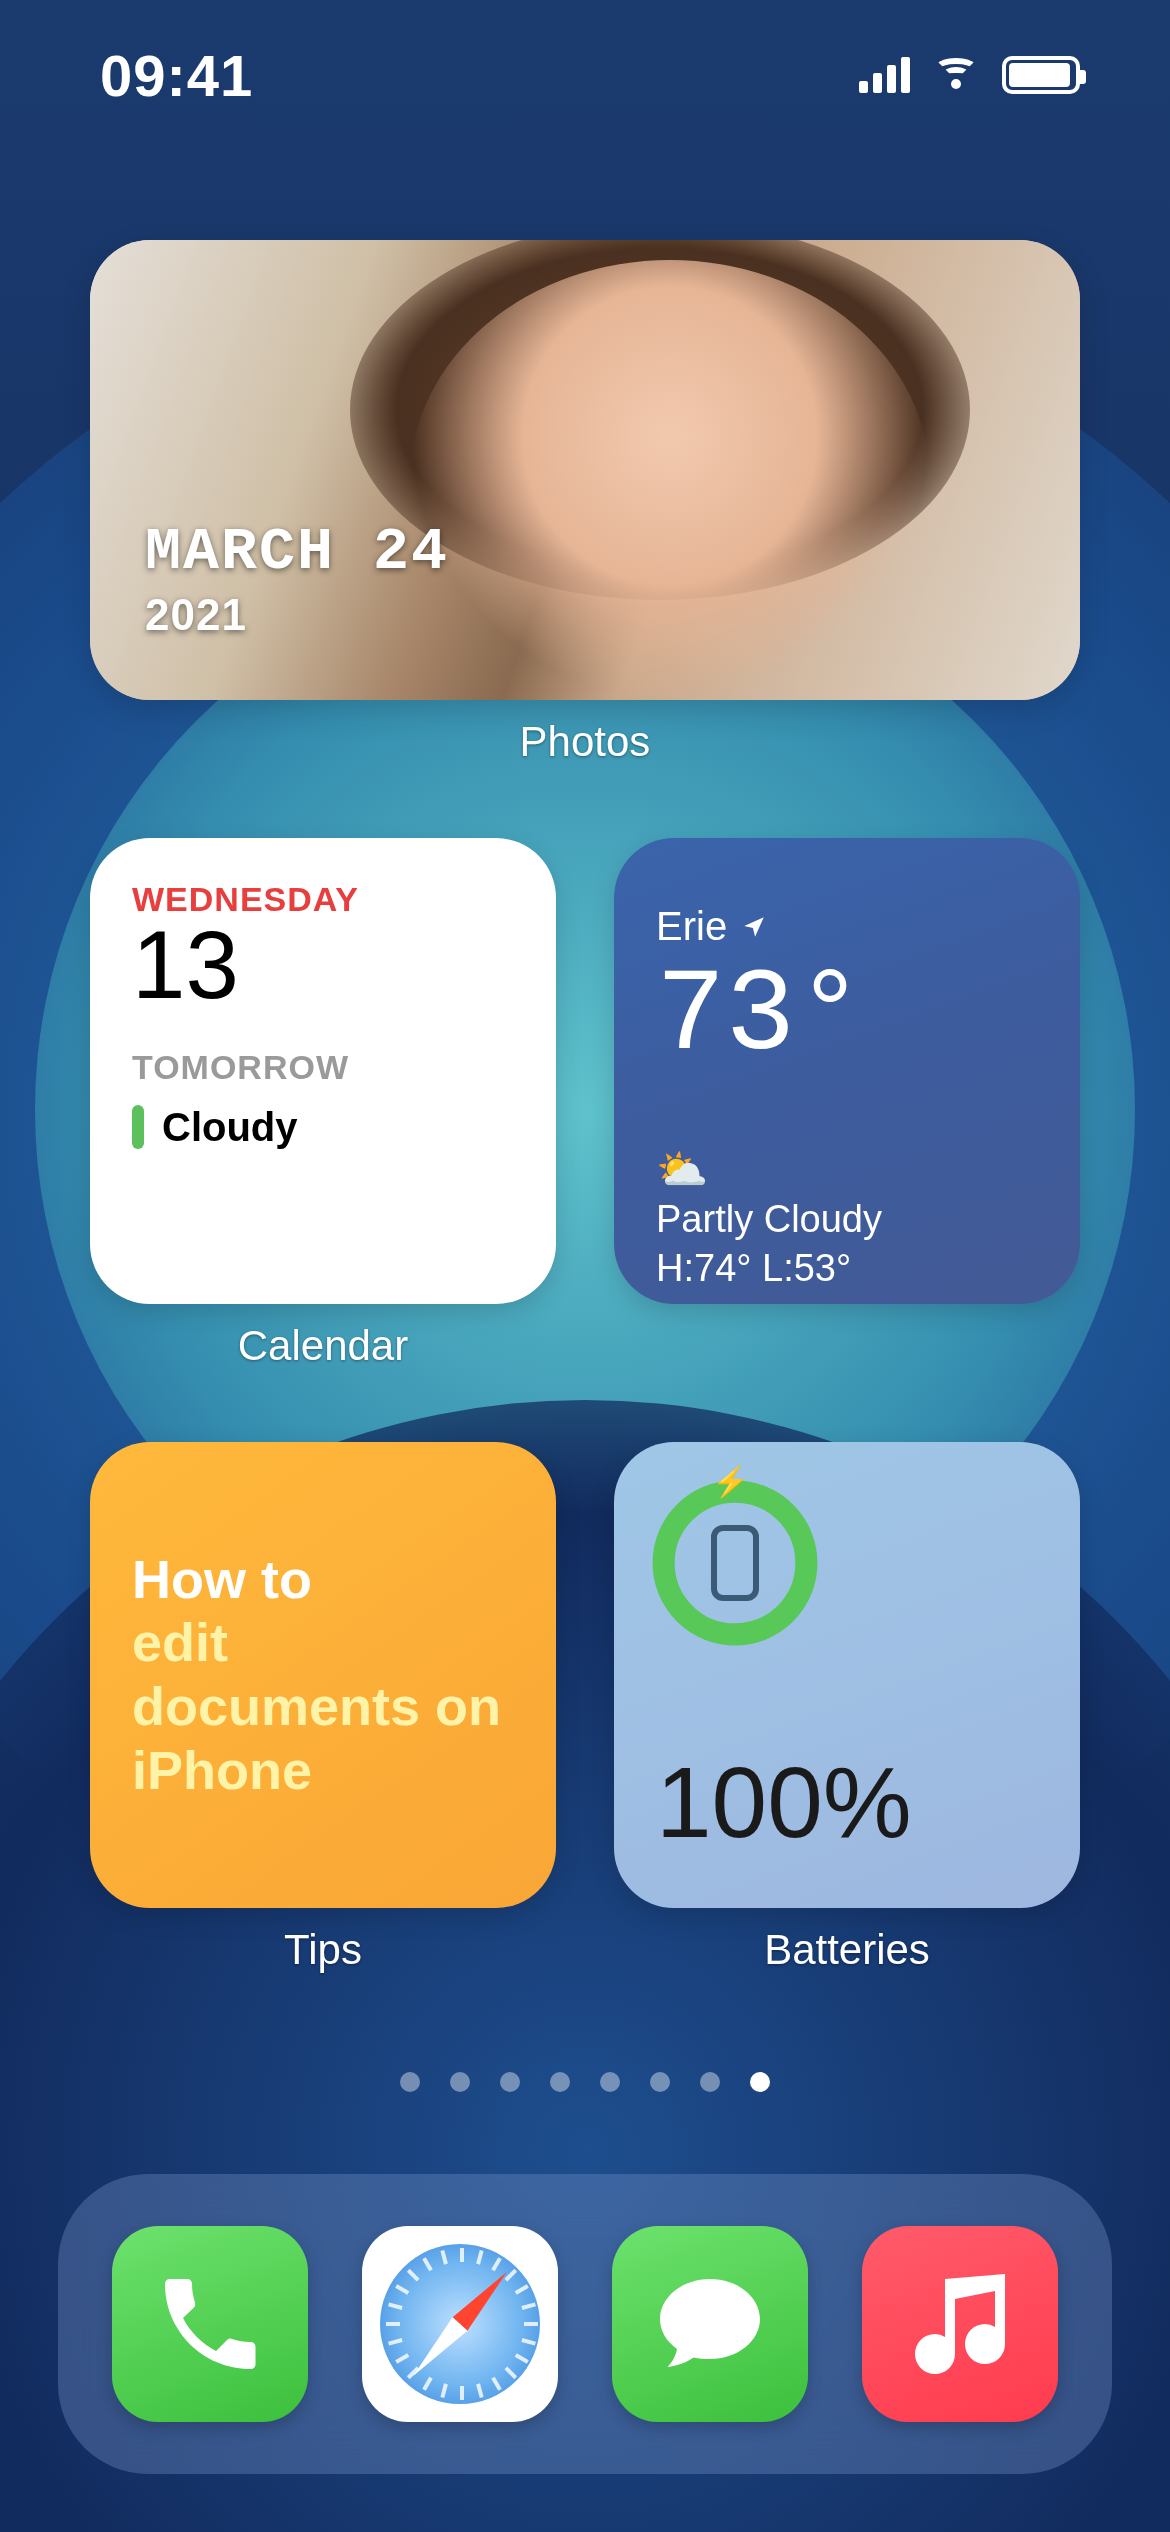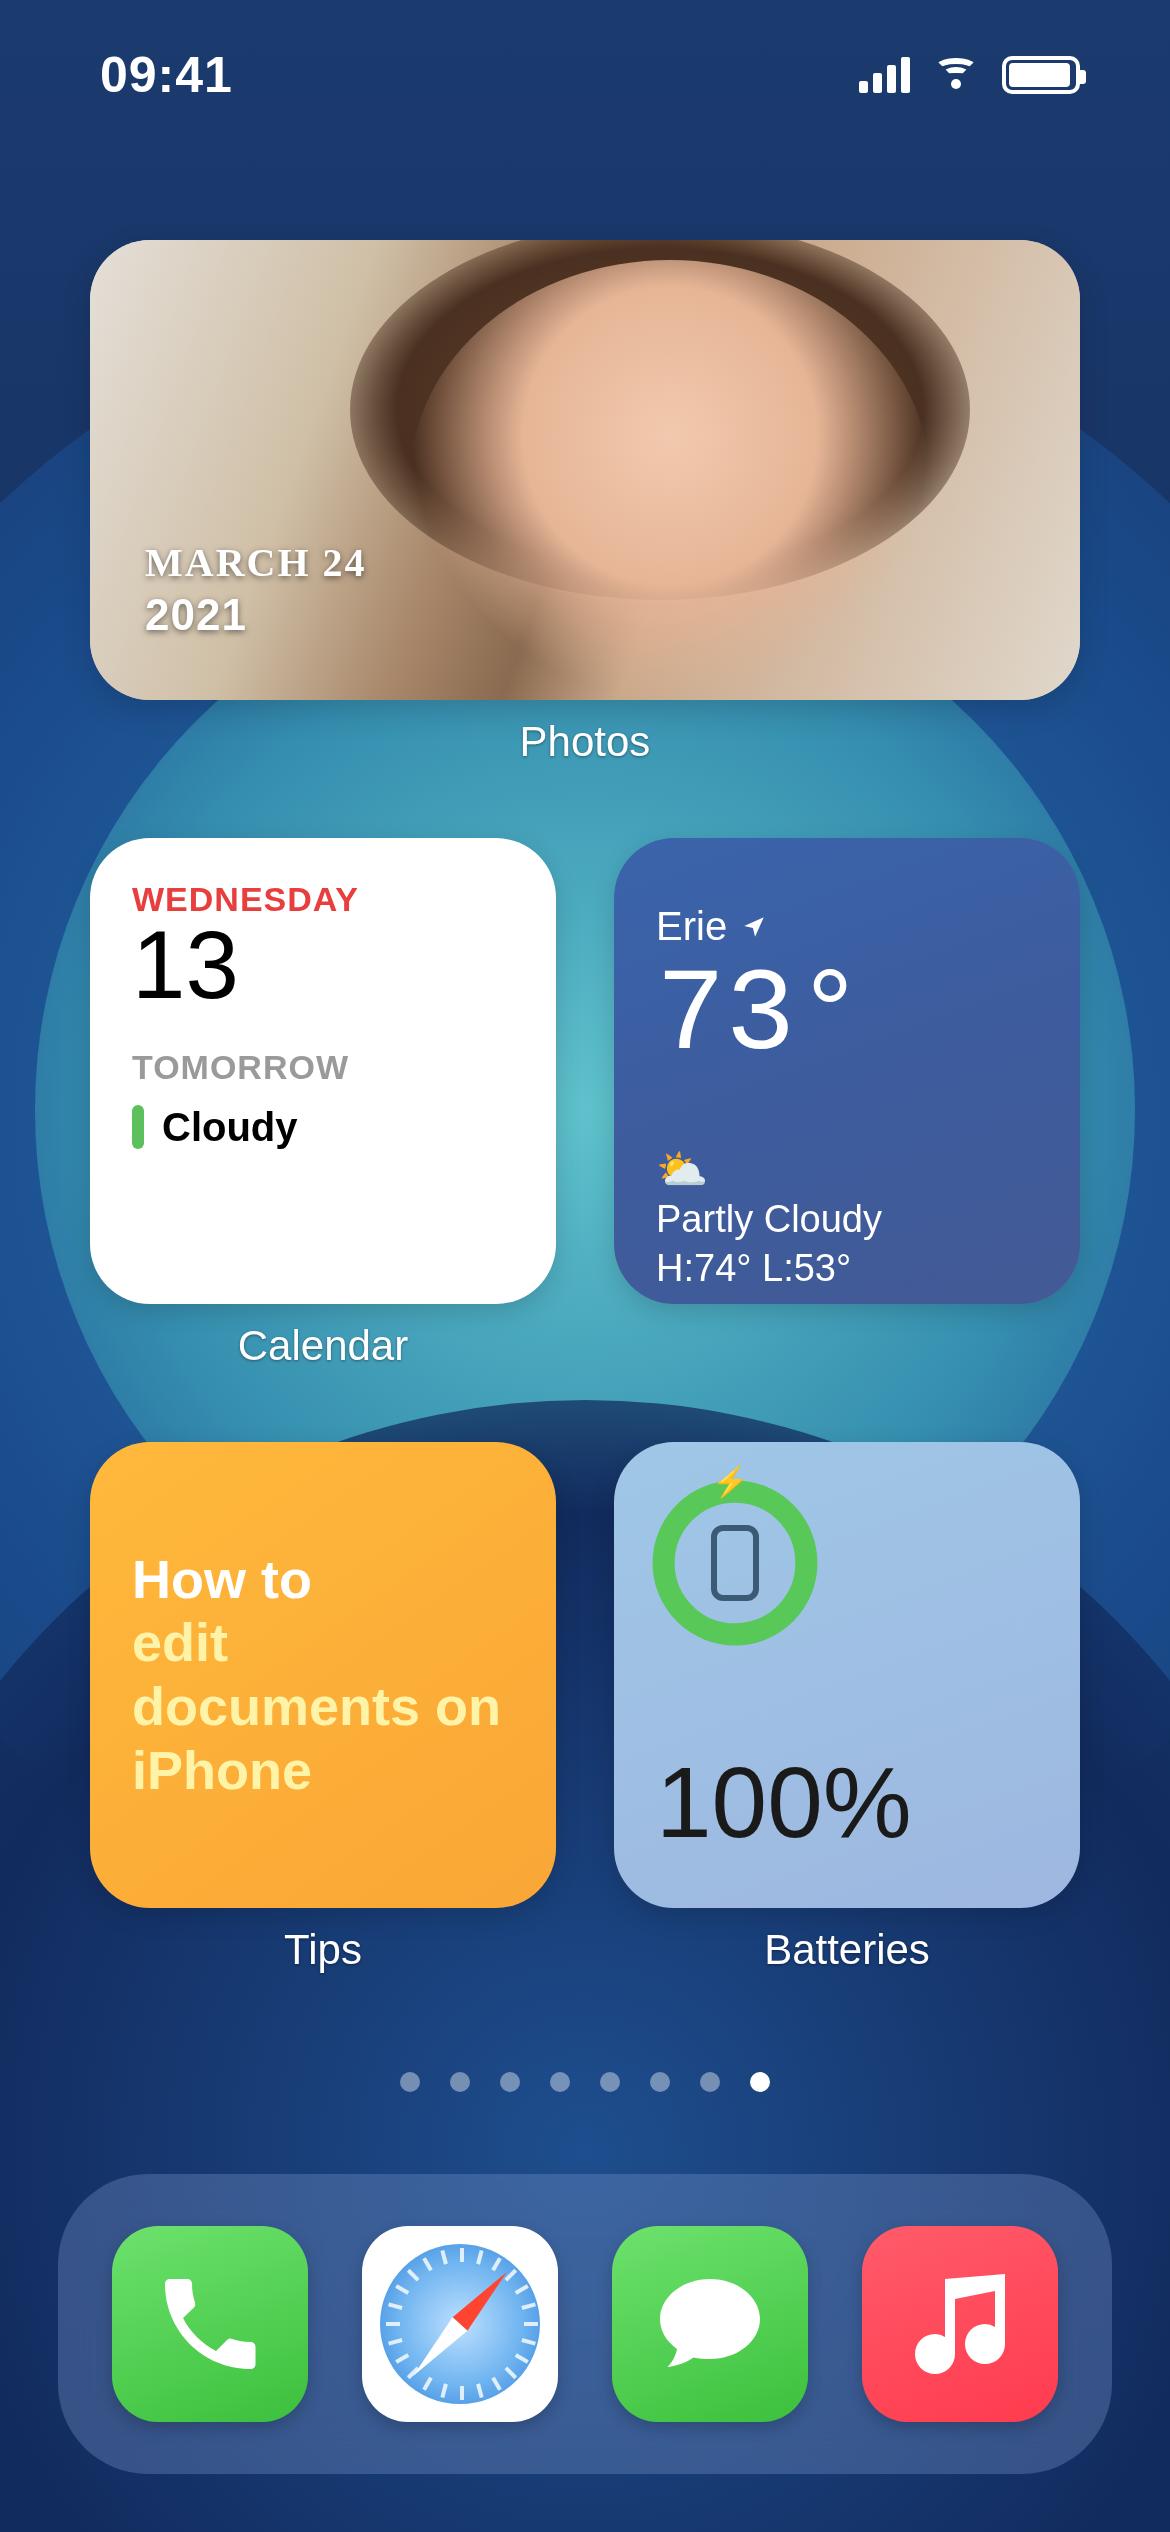--- a/index.html
+++ b/index.html
@@ -10,41 +10,41 @@
     radial-gradient(circle at 50% 55%, #2f6ea8 0%, #1f4f8a 30%, transparent 55%),
     radial-gradient(circle at 50% 75%, #1c3e78 0%, #122a5e 40%, transparent 70%),
     linear-gradient(180deg,#1b3a6e 0%,#0f2350 100%);
   position:relative; color:#fff;
 }
 .circle { position:absolute; border-radius:50%; }
 .c1 { width:1700px; height:1700px; left:-265px; top:270px; background:radial-gradient(circle,#2b73b0 0%,#1a4a8a 60%,transparent 100%); }
 .c2 { width:1100px; height:1100px; left:35px; top:560px; background:radial-gradient(circle,#6bd5d2 0%,#3a9bb5 60%,transparent 100%); opacity:.8; }
 .c3 { width:1500px; height:1500px; left:-165px; top:1400px; background:radial-gradient(circle,#1e4e8e 0%,#122b5e 60%,transparent 100%); }
 .status-bar { position:absolute; top:0; left:0; right:0; height:150px; display:flex; align-items:center; justify-content:space-between; padding:0 90px 0 100px; z-index:100; }
-.status-time { font-size:50px; font-weight:600; letter-spacing:1px; }
+.status-time { font-size:58px; font-weight:600; letter-spacing:1px; }
 .status-right { display:flex; align-items:center; gap:22px; }
 .cellular { display:flex; align-items:flex-end; gap:5px; }
 .cellular span { width:9px; background:#fff; border-radius:2px; }
 .cellular span:nth-child(1){height:12px} .cellular span:nth-child(2){height:20px} .cellular span:nth-child(3){height:28px} .cellular span:nth-child(4){height:36px}
 .wifi { width:48px; height:36px; position:relative; }
 .wifi::before { content:""; position:absolute; bottom:4px; left:50%; transform:translateX(-50%); width:10px; height:10px; background:#fff; border-radius:50%; }
 .wifi .arc { position:absolute; left:50%; transform:translateX(-50%); border:6px solid #fff; border-bottom:none; border-left-color:transparent; border-right-color:transparent; border-radius:50% 50% 0 0; }
 .wifi .a1{ width:26px; height:13px; bottom:13px; } .wifi .a2{ width:44px; height:22px; bottom:13px; }
 .battery { width:78px; height:38px; border:4px solid #fff; border-radius:10px; position:relative; }
 .battery::after { content:""; position:absolute; right:-10px; top:10px; width:6px; height:14px; background:#fff; border-radius:0 3px 3px 0; }
 .battery-fill { position:absolute; inset:3px 6px 3px 3px; background:#fff; border-radius:4px; }
 
 .content { position:absolute; left:90px; right:90px; top:240px; z-index:50; }
 .widget-label { text-align:center; font-size:42px; margin-top:18px; color:#fff; text-shadow:0 1px 3px rgba(0,0,0,.4); }
 .photos-widget { height:460px; border-radius:60px; background:linear-gradient(120deg,#d8d0c8 0%,#b8a898 30%,#c9b9a9 100%); position:relative; overflow:hidden; box-shadow:0 10px 30px rgba(0,0,0,.15); }
 .photo-bg { position:absolute; inset:0; background:linear-gradient(110deg,#e5dfd8 0%,#cfbfa6 25%,#a8876a 40%,#8a6a50 50%,#caa88a 60%,#e0d8cc 100%); }
 .photo-face { position:absolute; left:320px; top:20px; width:520px; height:440px; background:radial-gradient(ellipse at 50% 40%,#f2c9ae 0%,#e6b596 40%,transparent 70%); border-radius:50% 50% 40% 40%; }
 .photo-hair { position:absolute; left:260px; top:-20px; width:620px; height:380px; background:radial-gradient(ellipse,#6b4a35 0%,#4a3020 60%,transparent 80%); border-radius:50%; }
 .photo-date { position:absolute; left:55px; bottom:60px; text-shadow:0 2px 6px rgba(0,0,0,.5); }
-.photo-date .d1 { font-size:40px; font-weight:800; letter-spacing:2px; font-family:Liberation Serif, serif;text-align:center; }
+.photo-date .d1 { font-size:60px; font-weight:800; letter-spacing:2px; font-family:Liberation Mono, monospace;text-align:center; }
 .photo-date .d2 { font-size:44px; font-weight:700; letter-spacing:1px; margin-top:4px; }
 
 .row { display:flex; gap:58px; margin-top:72px; }
 .sq { width:466px; height:466px; border-radius:60px; position:relative; overflow:hidden; box-shadow:0 8px 25px rgba(0,0,0,.15); }
 
 .calendar-widget { background:#fff; color:#000; padding:42px 42px; }
 .cal-day { font-size:34px; font-weight:700; color:#e83e3e; letter-spacing:1px; }
 .cal-date { font-size:96px; font-weight:400; line-height:1.05; margin-top:-4px; }
 .cal-tomorrow { font-size:34px; font-weight:600; color:#9a9a9a; letter-spacing:1px; margin-top:32px; }
 .cal-event { display:flex; align-items:center; gap:18px; margin-top:18px; }

